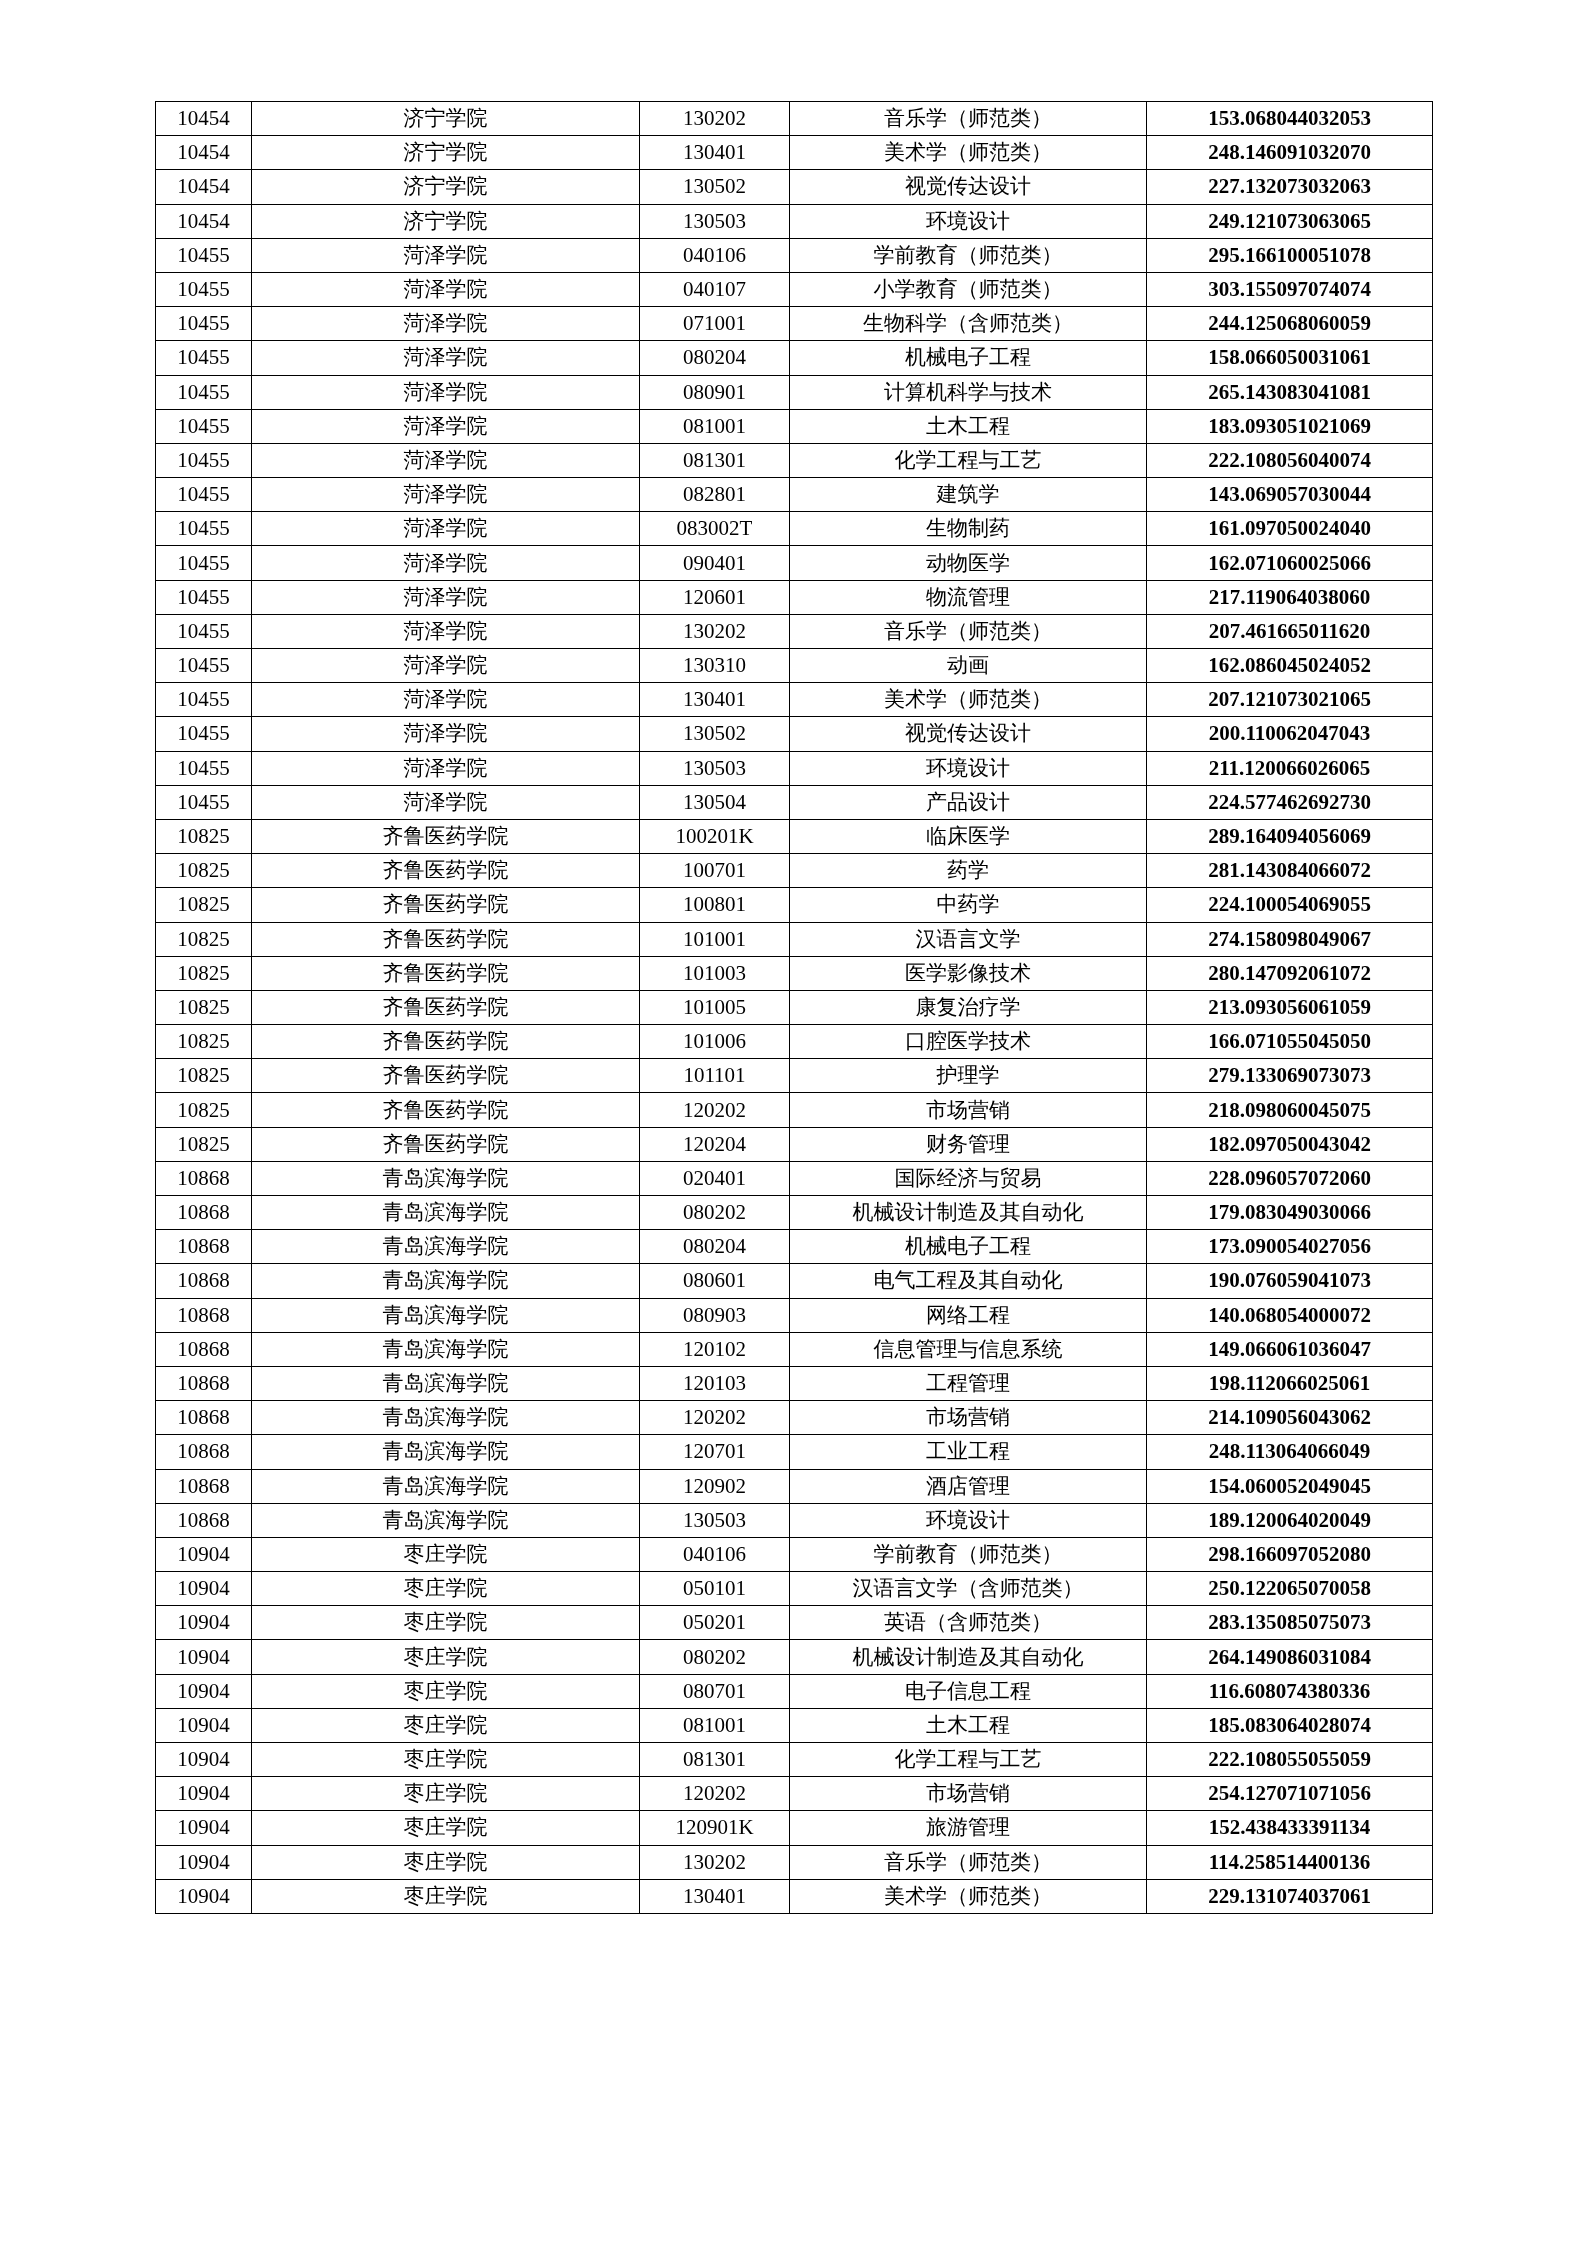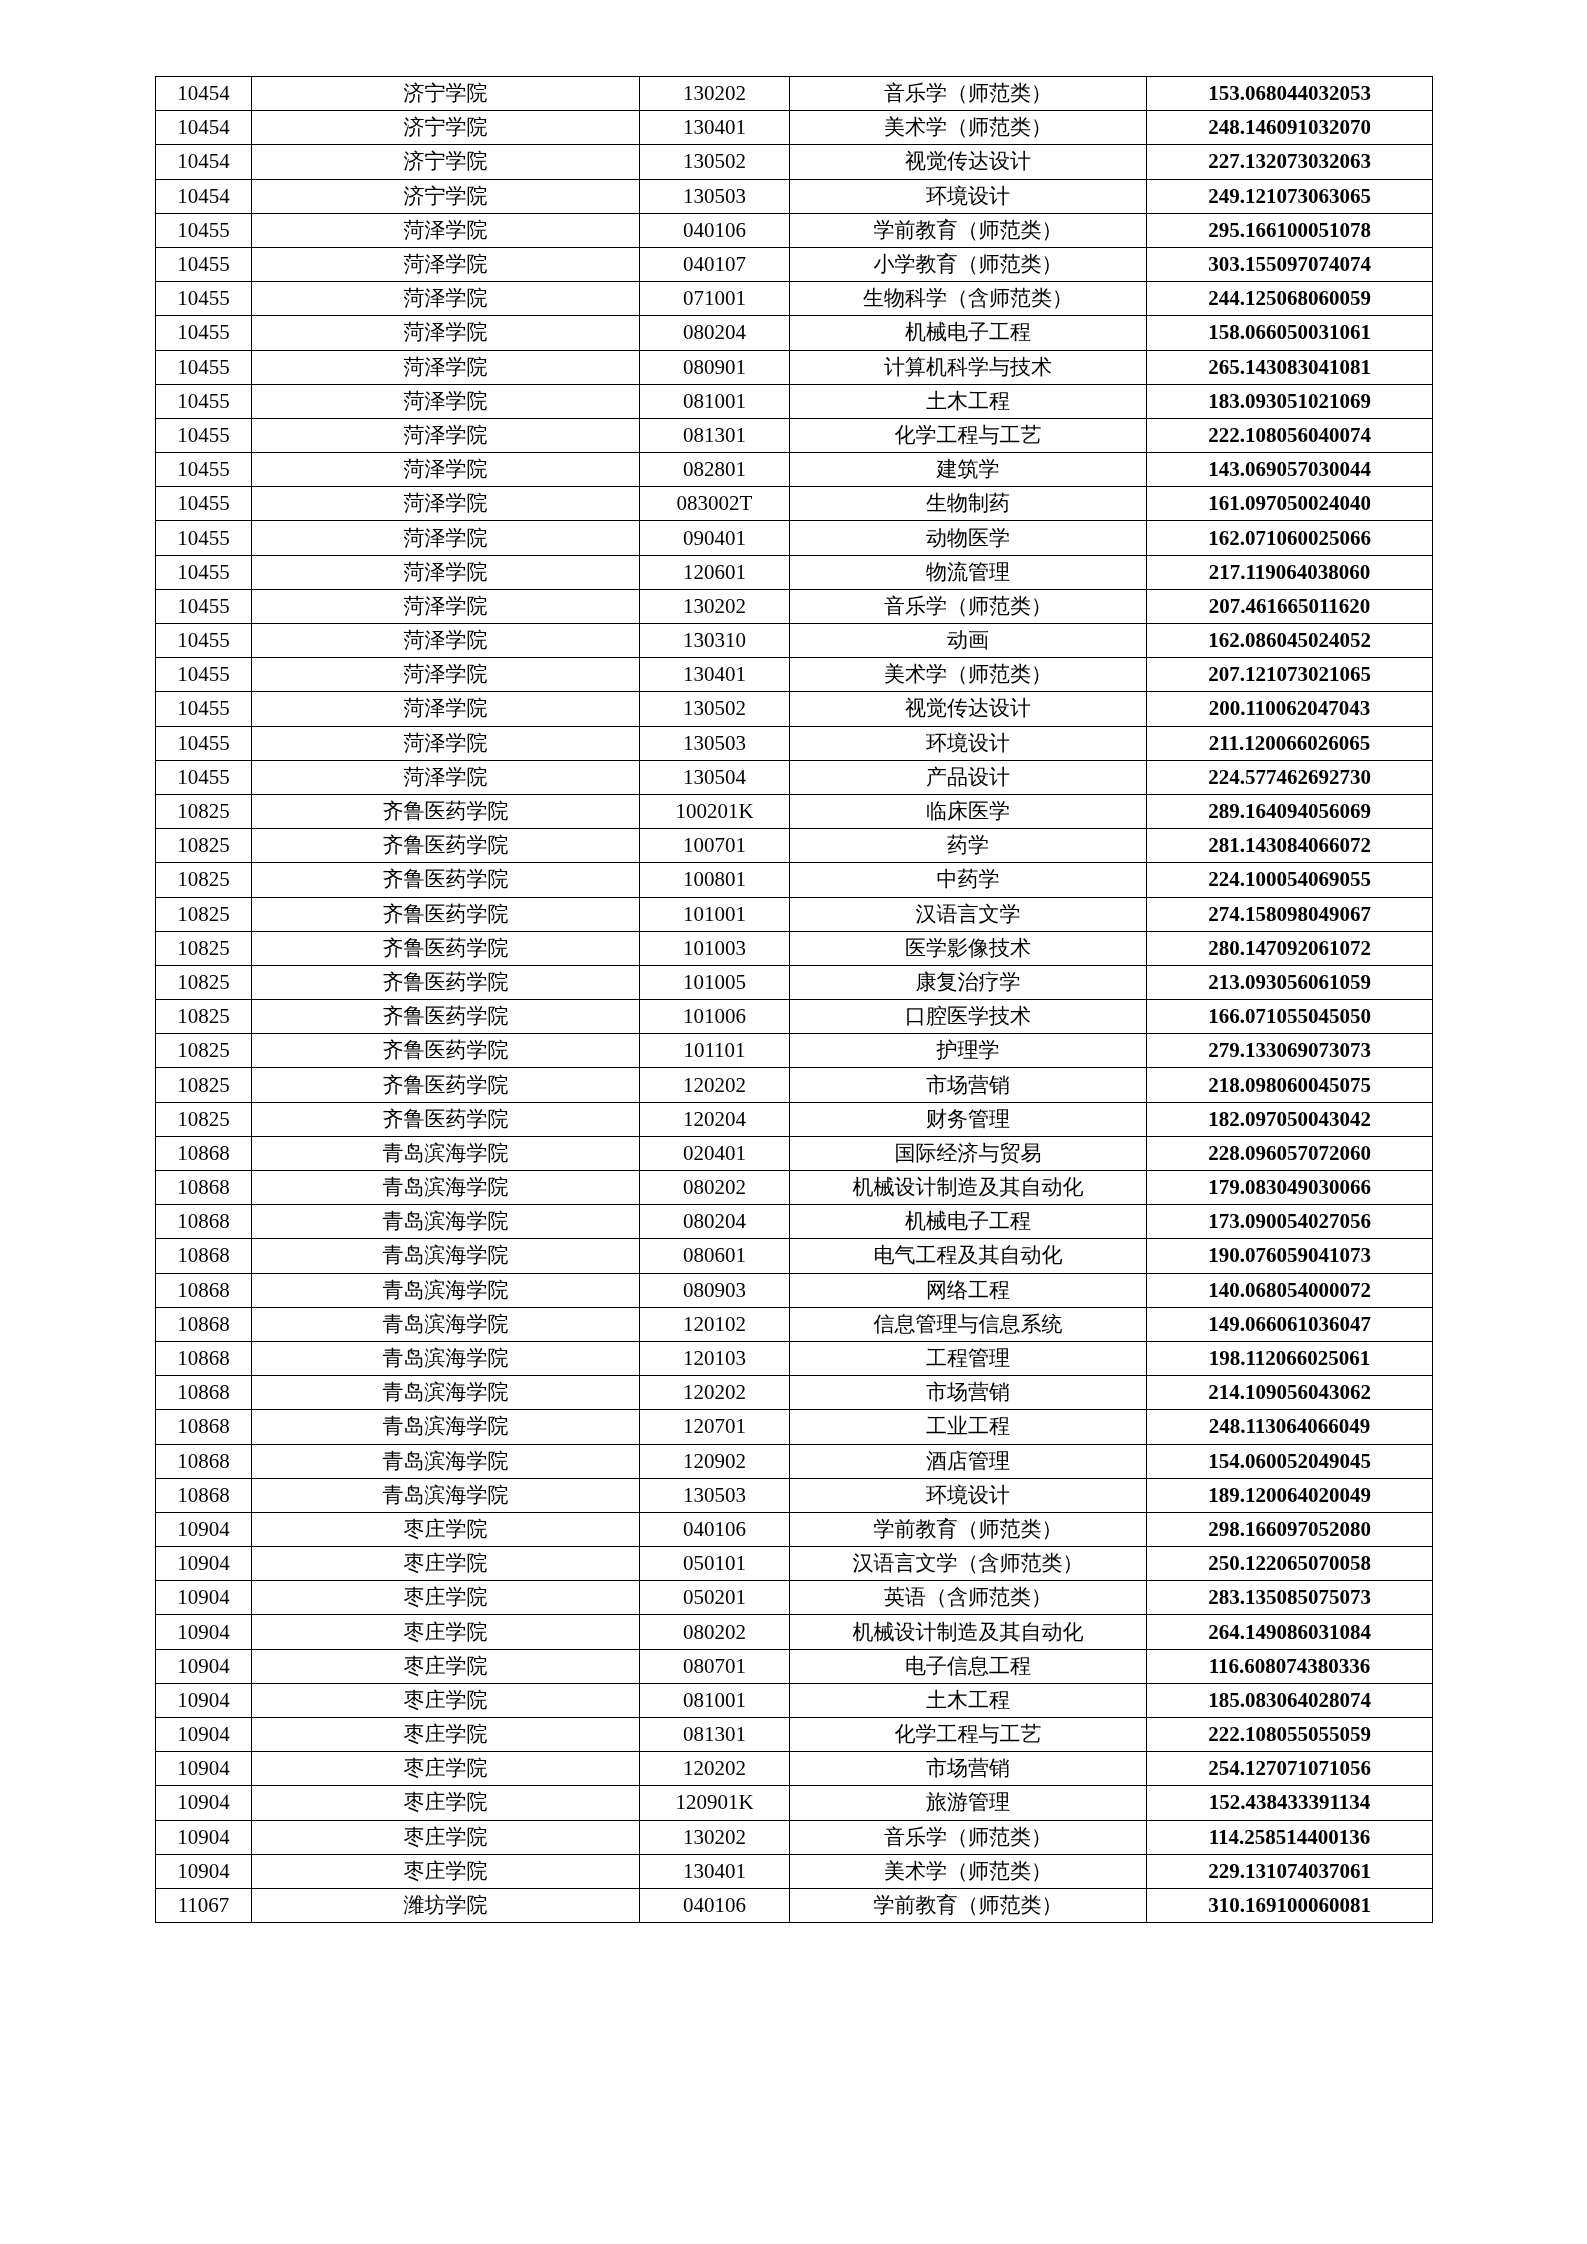--- a/index.html
+++ b/index.html
@@ -11,21 +11,21 @@
     width: 1587px;
     height: 2244px;
     font-family: "Liberation Serif", "DejaVu Serif", serif;
     color: #000000;
   }
   .page {
     position: relative;
     width: 1587px;
     height: 1756px;
     box-sizing: border-box;
-    padding: 76px 155px 0 155px;
+    padding: 101px 155px 0 155px;
   }
   table.score-table {
     border-collapse: collapse;
     width: 1277px;
     table-layout: fixed;
   }
   table.score-table td {
     border: 1px solid #000000;
     height: 33.2px;
     line-height: 1.0;
@@ -433,22 +433,15 @@
           <td class="cell-name">音乐学（师范类）</td>
           <td class="cell-score">114.258514400136</td>
         </tr>
         <tr>
           <td class="cell-code">10904</td>
           <td class="cell-school">枣庄学院</td>
           <td class="cell-majorcode">130401</td>
           <td class="cell-name">美术学（师范类）</td>
           <td class="cell-score">229.131074037061</td>
         </tr>
-        <tr>
-          <td class="cell-code">11067</td>
-          <td class="cell-school">潍坊学院</td>
-          <td class="cell-majorcode">040106</td>
-          <td class="cell-name">学前教育（师范类）</td>
-          <td class="cell-score">310.169100060081</td>
-        </tr>
       </tbody>
   </table>
 </div>
 
 </body></html>

